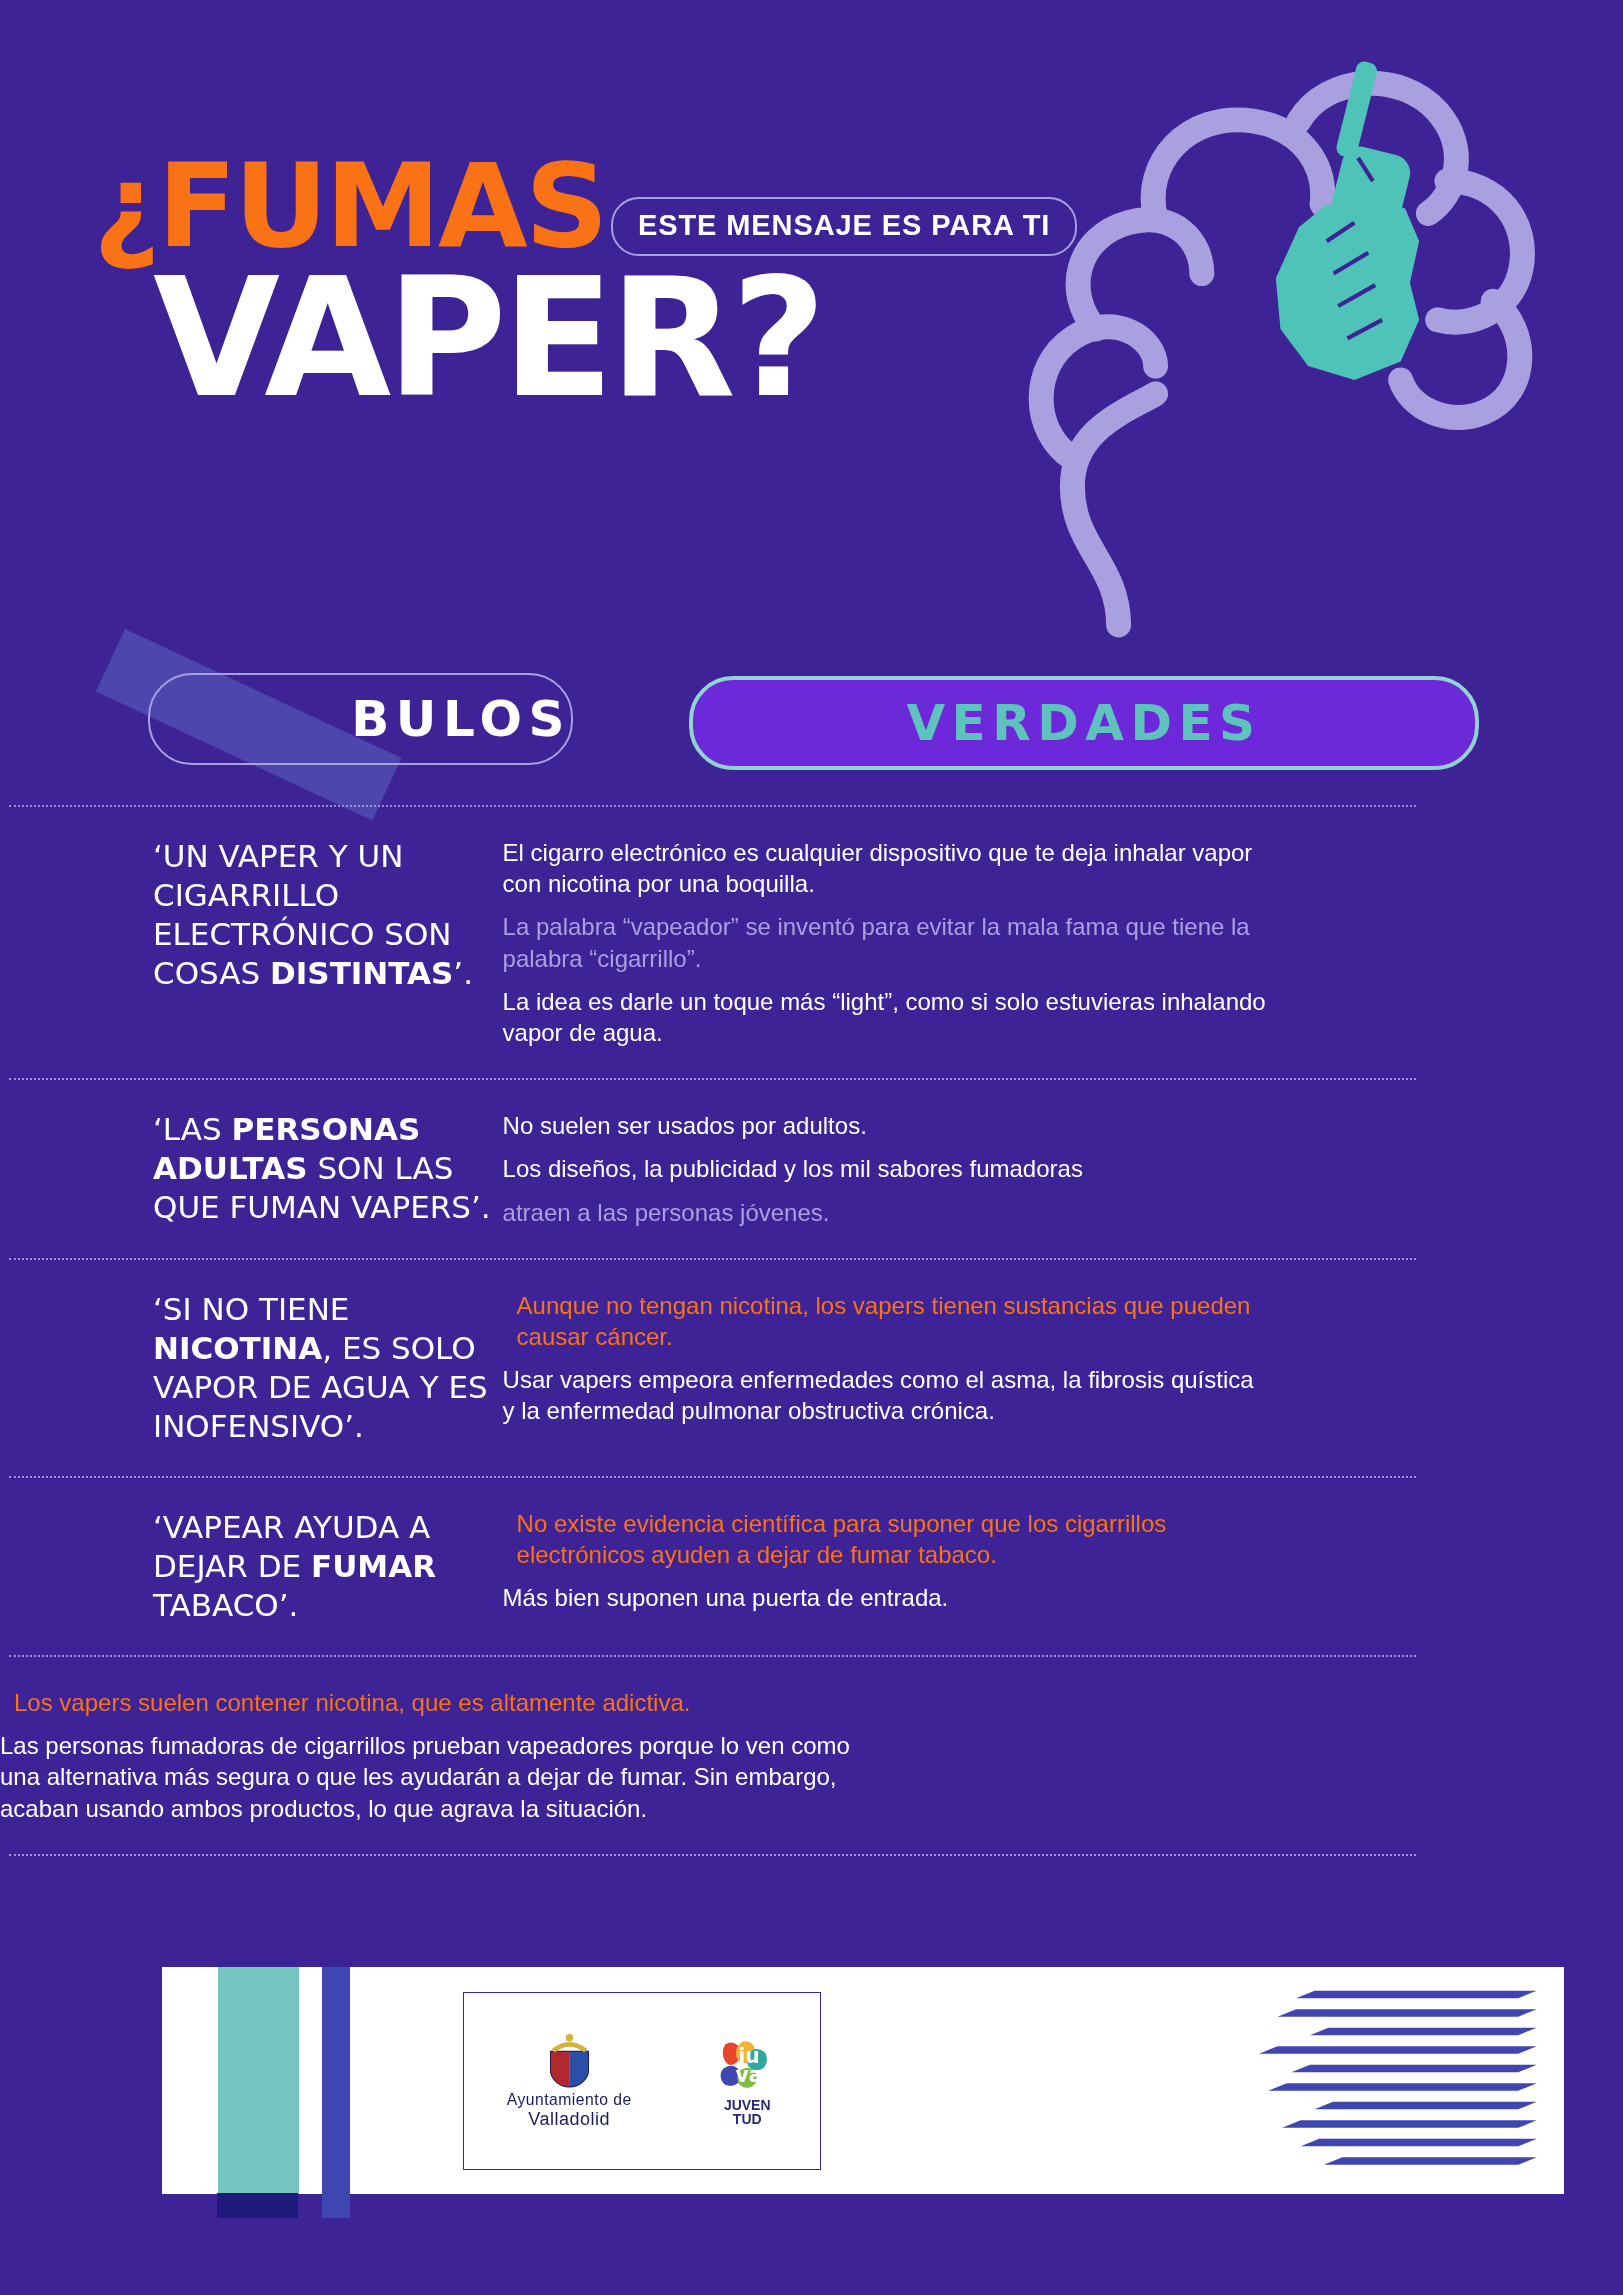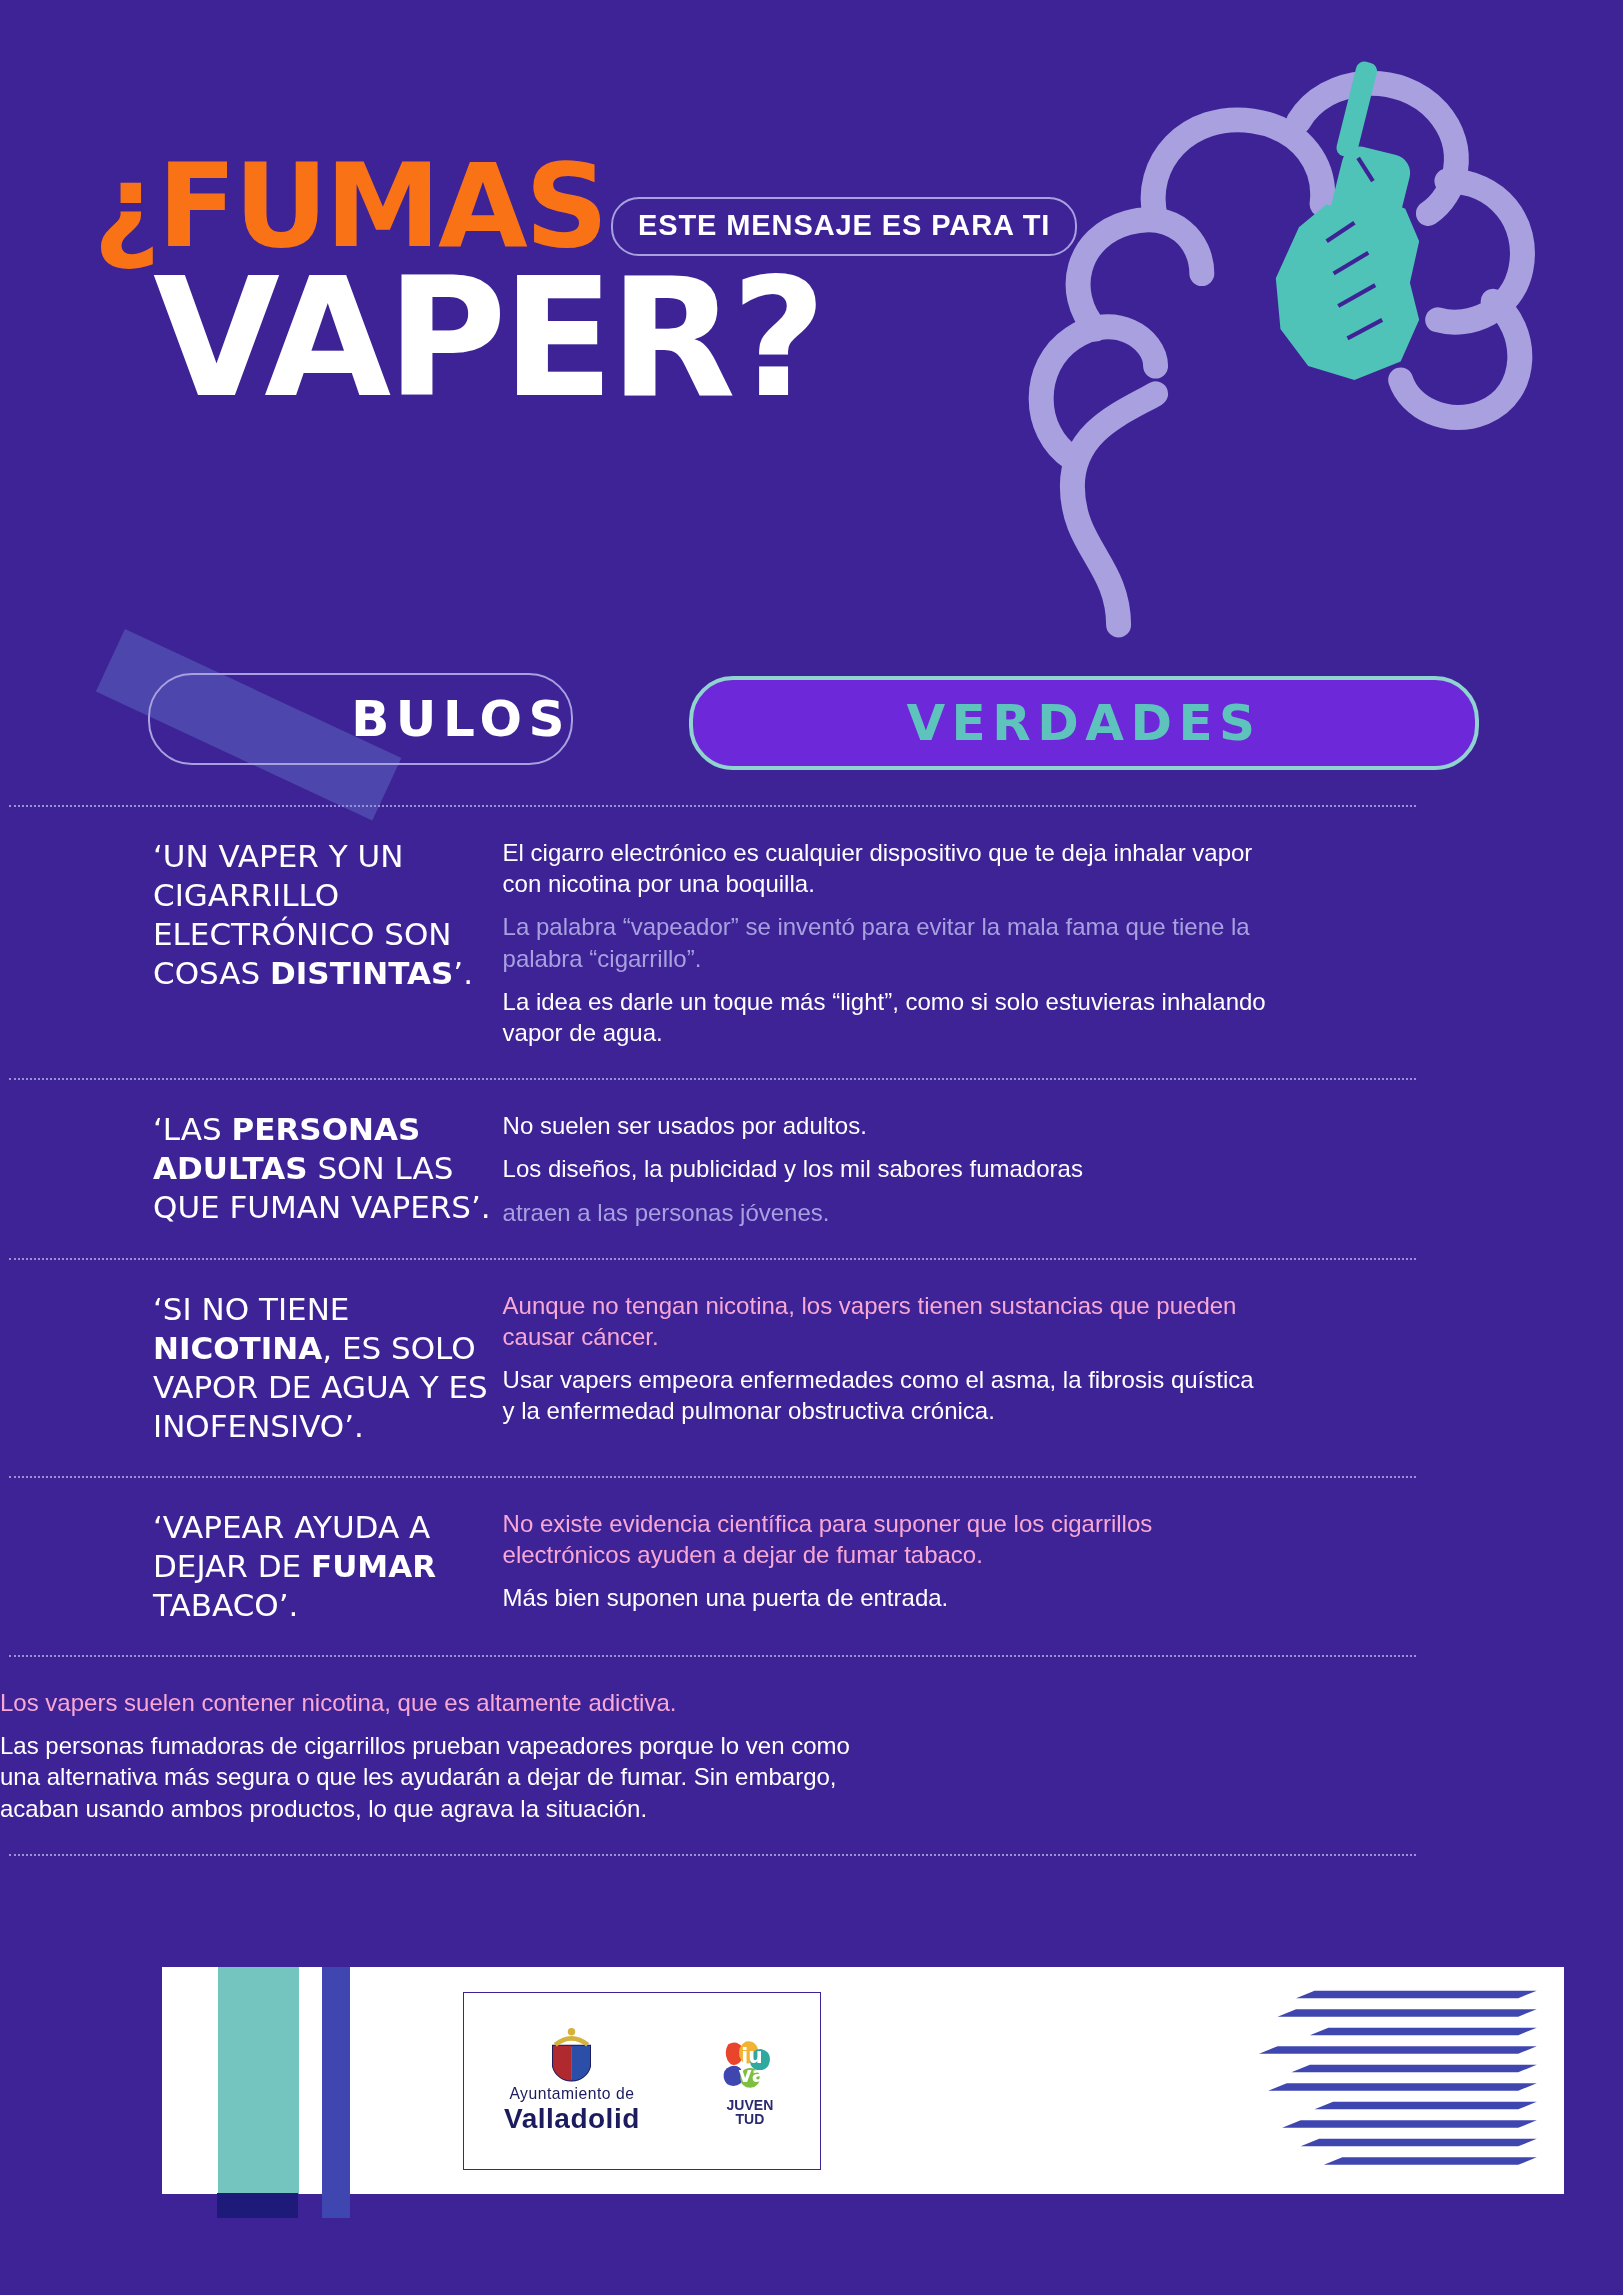--- a/index.html
+++ b/index.html
@@ -159,21 +159,21 @@
     font-weight: 400;
   }
   .bulo-text b { font-weight: bold; }
   .verdad-p {
     font-size: 24px;
     line-height: 1.30;
     margin: 0 0 12px 0;
     color: #ffffff;
   }
   .verdad-p:last-child { margin-bottom: 0; }
-  .teal { color: #f9a8d4; }
+  .teal { color: #f97316; margin-left: 14px; }
   .lilac { color: #a9a0e0; }
 
   
   .footer {
     position: absolute;
     left: 162px;
     top: 1967px;
     width: 1402px;
     height: 227px;
     background: #ffffff;
@@ -210,21 +210,21 @@
     display: flex;
     align-items: center;
     justify-content: space-around;
     background: #ffffff;
   }
   .logo-valla {
     text-align: center;
     color: #1b1b5e;
   }
   .logo-valla .l1 { font-size: 15.7px; letter-spacing: 0.5px; }
-  .logo-valla .l2 { font-size: 28px; font-weight: bold; letter-spacing: 0.5px; }
+  .logo-valla .l2 { font-size: 18px; font-weight: normal; letter-spacing: 0.5px; }
   .logo-juv { text-align: center; color: #2a2a6e; }
   .logo-juv .j1 { font-size: 14px; font-weight: bold; line-height: 1.05; }
   .speed-lines { position: absolute; right: 18.5px; top: 18.5px; }
 </style>
 </head>
 <body>
 
 <div class="header">
 
   <div class="title-block">

